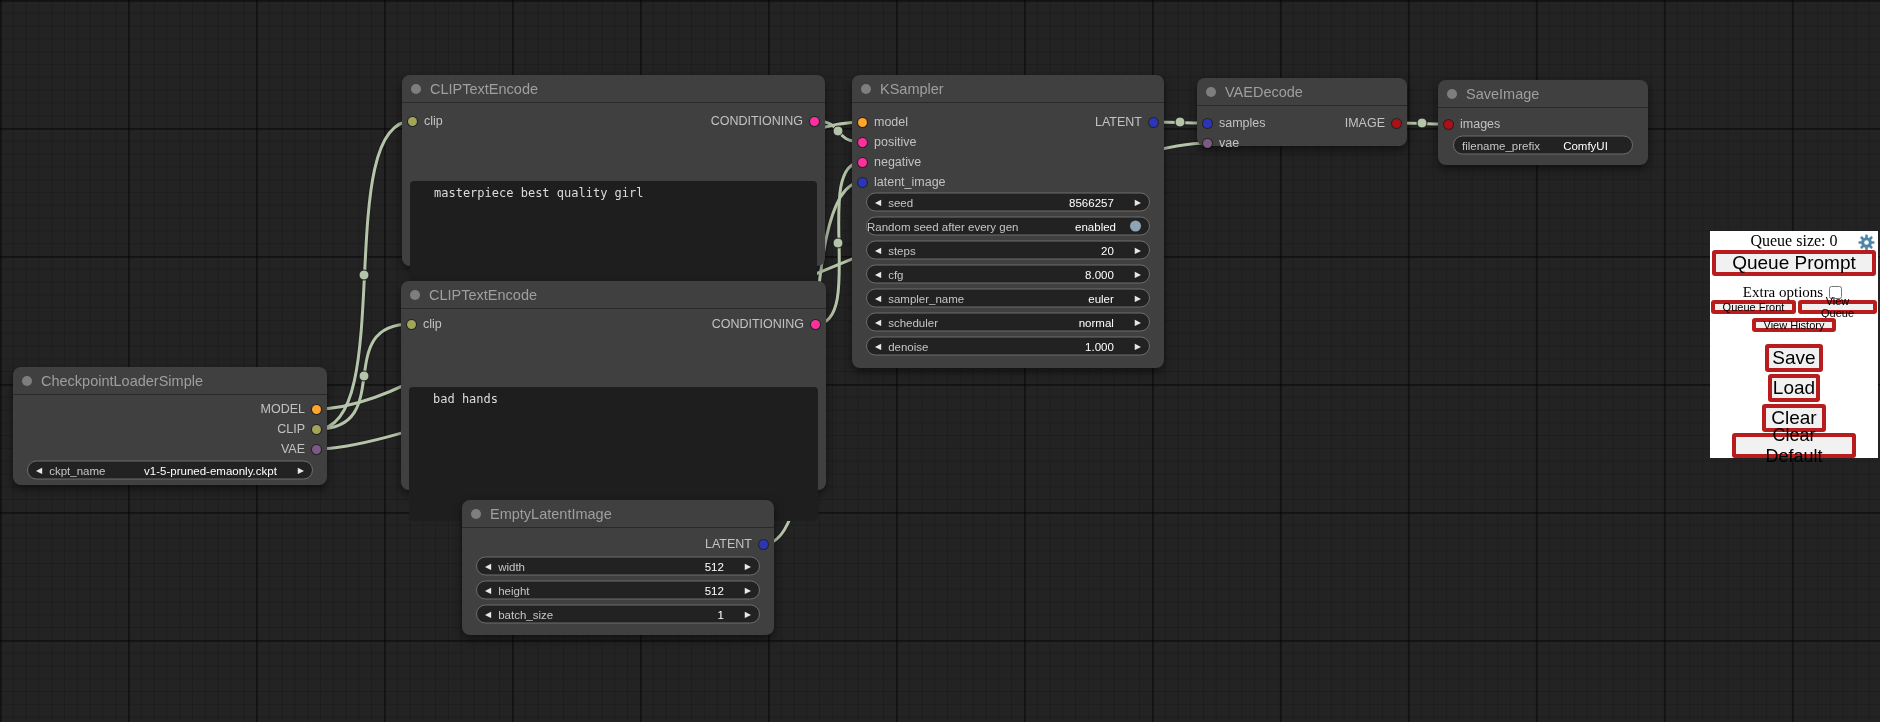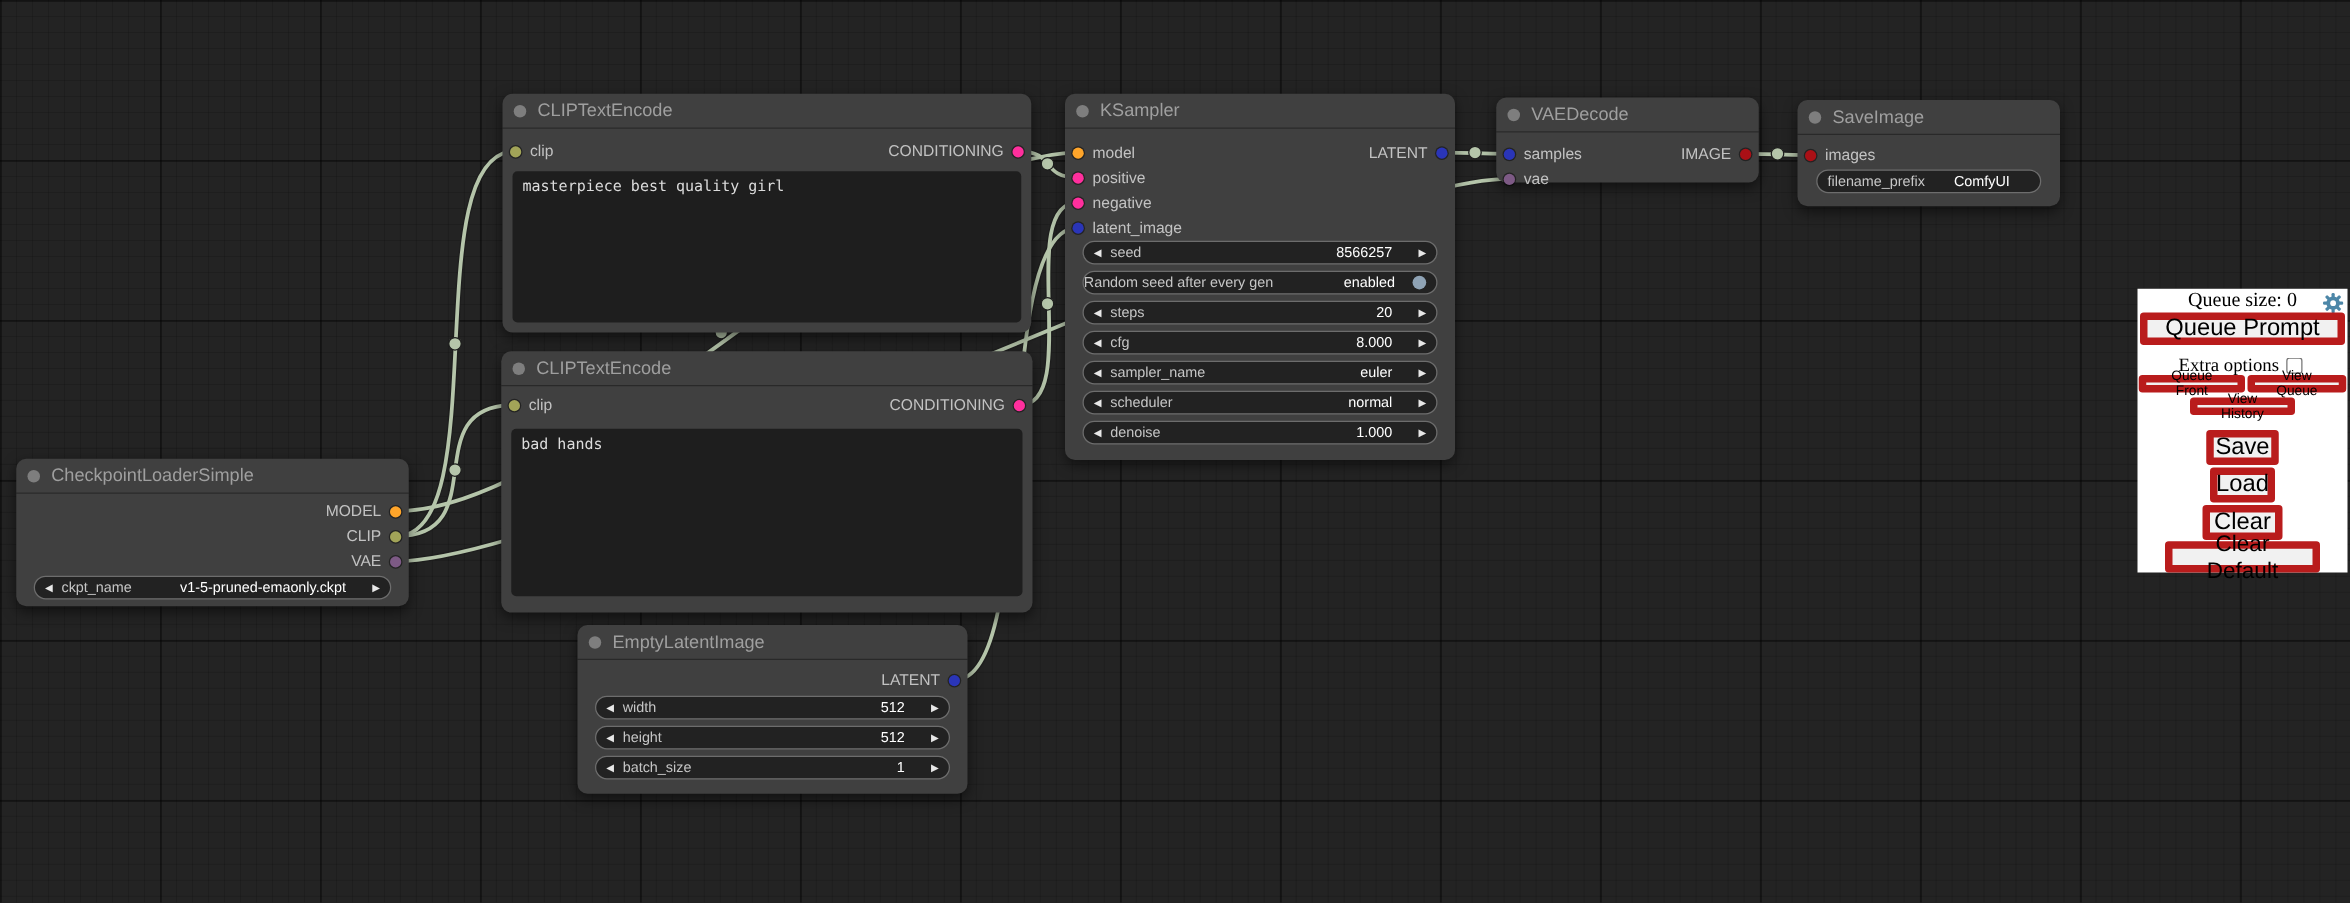--- a/index.html
+++ b/index.html
@@ -43,35 +43,35 @@
     white-space:nowrap;
   }
   .widget .val{color:#fff;margin-left:auto;}
   .widget .val.gap{margin-right:14px;}
   .widget .arrow{font-size:8px;color:#e8e8e8;line-height:1;flex:none;}
   .widget .toggle{width:11px;height:11px;border-radius:50%;background:#8fa3b5;margin-left:7px;flex:none;}
   .widget.center-val .val{margin:0 auto;}
 
   .prompt{
     position:absolute;left:8px;right:8px;background:#1e1e1e;border-radius:4px;
-    padding:5px 8px;font-family:"DejaVu Sans Mono","Liberation Mono",monospace;
-    font-size:12px;color:#dcdcdc;white-space:pre-wrap;box-sizing:border-box;
+    padding:5px 24px;font-family:"DejaVu Sans Mono","Liberation Mono",monospace;
+    font-size:12px;color:#dcdcdc;white-space:pre-wrap;box-sizing:border-box;margin-top:44px;
   }
 
   
   #menu{
     position:absolute;z-index:3;left:1710px;top:231px;width:168px;height:227px;
     background:#ffffff;color:#000;
   }
   .qsize{position:absolute;left:0;top:1px;width:100%;text-align:center;
     font-family:"Liberation Serif",serif;font-size:16px;}
   .gear{position:absolute;right:3px;top:3px;}
   .btn{
     position:absolute;display:flex;align-items:center;justify-content:center;
-    background:#f1f1f1;border:6px solid #b91c1c;border-radius:3px;color:#000;
+    background:#f1f1f1;border:4px solid #b91c1c;border-radius:3px;color:#000;
     font-family:"Liberation Sans",sans-serif;box-sizing:border-box;
   }
   .btn-big{font-size:19px;}
   .btn-small{font-size:11px;}
   .extra{position:absolute;left:0;top:52px;width:100%;text-align:center;
     font-family:"Liberation Serif",serif;font-size:15px;}
   .extra input{vertical-align:-2px;margin-left:6px;}
 </style>
 </head>
 <body>

